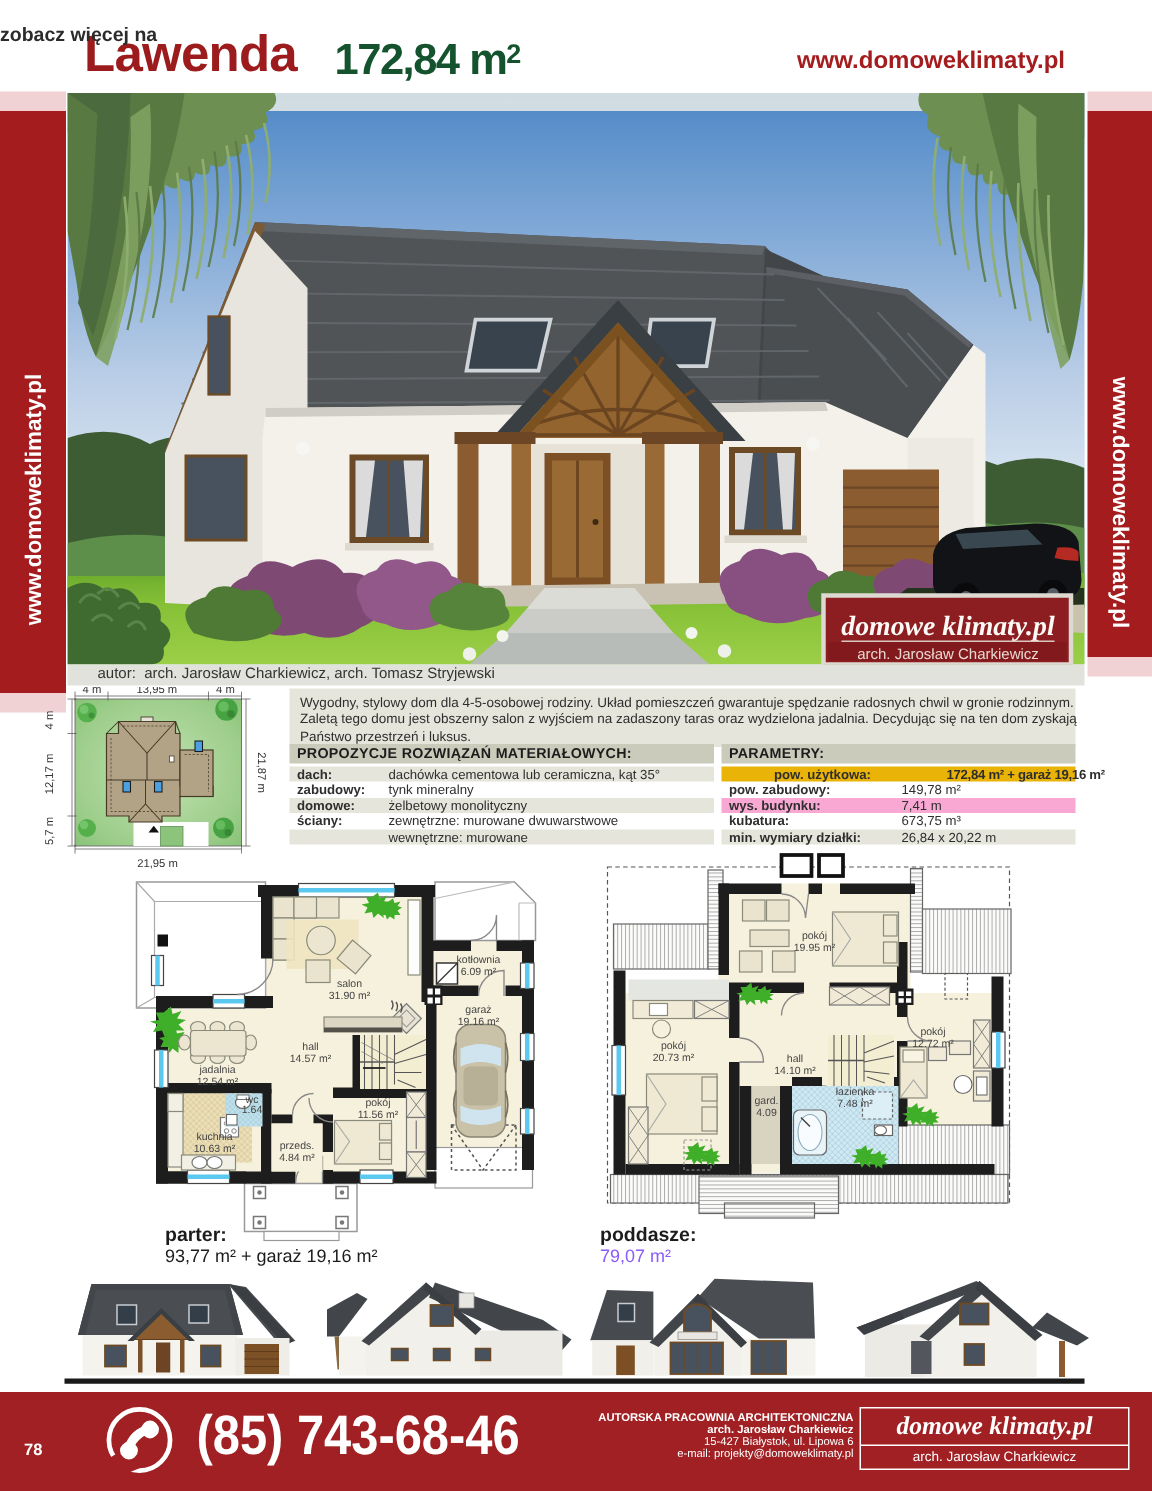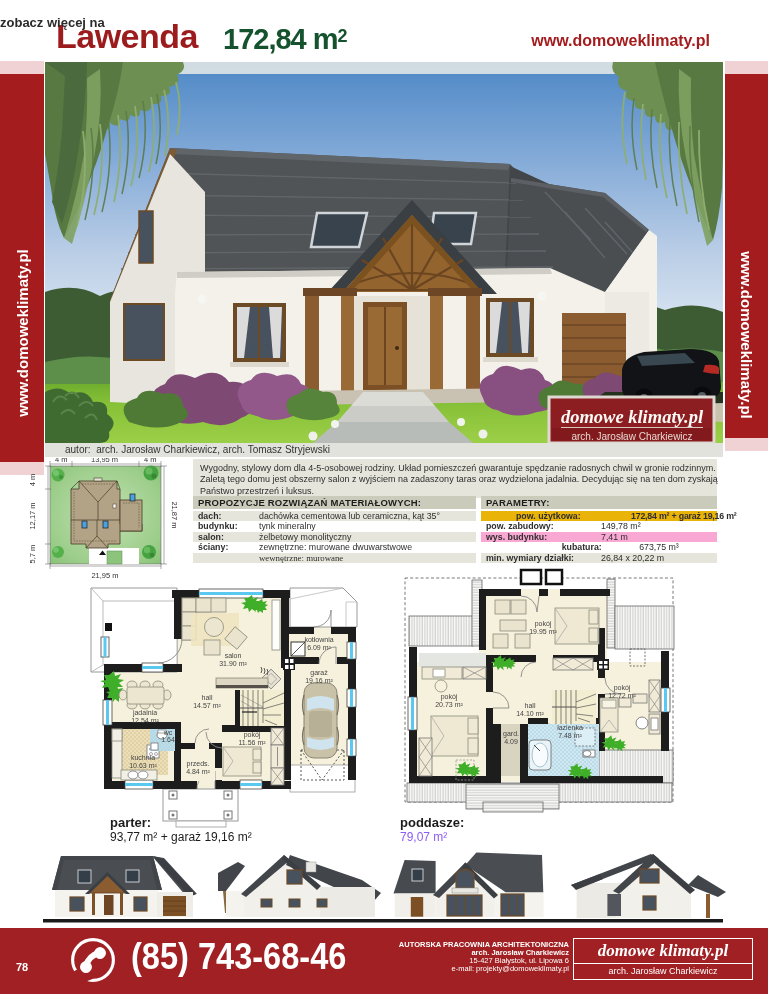--- a/index.html
+++ b/index.html
@@ -383,33 +383,33 @@
 </g>
 </svg>
 </div>
 
 <div class="abs" style="left:193px; top:459px; width:524px; height:39px; background:#e5e5db; font-size:9px; color:#2e2e2e; padding:3.5px 0 0 7px; line-height:11.5px; white-space:nowrap;">Wygodny, stylowy dom dla 4-5-osobowej rodziny. Układ pomieszczeń gwarantuje spędzanie radosnych chwil w gronie rodzinnym.<br>Zaletą tego domu jest obszerny salon z wyjściem na zadaszony taras oraz wydzielona jadalnia. Decydując się na ten dom zyskają<br>Państwo przestrzeń i luksus.</div>
 
 <div class="abs" style="left:193px; top:496px; width:283px; height:13px; background:#cbcbbc; font-size:9.5px; font-weight:bold; color:#1c1c1c; line-height:13.5px; padding-left:5px; letter-spacing:0.2px;">PROPOZYCJE ROZWIĄZAŃ MATERIAŁOWYCH:</div>
 
 <div class="abs" style="left:193px; top:510.5px; width:283px; font-size:8.8px; color:#2e2e2e;">
   <div style="background:#e5e5db; height:10.5px; line-height:10.5px;"><b style="padding-left:5px; display:inline-block; width:66px;">dach:</b>dachówka cementowa lub ceramiczna, kąt 35°</div>
-  <div style="height:10.5px; line-height:10.5px;"><b style="padding-left:5px; display:inline-block; width:66px;">budynku:</b>tynk mineralny</div>
-  <div style="background:#e5e5db; height:10.5px; line-height:10.5px;"><b style="padding-left:5px; display:inline-block; width:66px;">salon:</b>żelbetowy monolityczny</div>
+  <div style="height:10.5px; line-height:10.5px;"><b style="padding-left:5px; display:inline-block; width:66px;">zabudowy:</b>tynk mineralny</div>
+  <div style="background:#e5e5db; height:10.5px; line-height:10.5px;"><b style="padding-left:5px; display:inline-block; width:66px;">domowe:</b>żelbetowy monolityczny</div>
   <div style="height:10.5px; line-height:10.5px;"><b style="padding-left:5px; display:inline-block; width:66px;">ściany:</b>zewnętrzne: murowane dwuwarstwowe</div>
-  <div style="background:#e5e5db; height:10.5px; line-height:10.5px;font-family:Liberation Serif, serif;"><b style="padding-left:5px; display:inline-block; width:66px;">&nbsp;</b>wewnętrzne: murowane</div>
+  <div style="background:#e5e5db; height:10.5px; line-height:10.5px;"><b style="padding-left:5px; display:inline-block; width:66px;">&nbsp;</b>wewnętrzne: murowane</div>
 </div>
 
 <div class="abs" style="left:481px; top:496px; width:236px; height:13px; background:#cbcbbc; font-size:9.5px; font-weight:bold; color:#1c1c1c; line-height:13.5px; padding-left:5px; letter-spacing:0.2px;">PARAMETRY:</div>
 
 <div class="abs" style="left:481px; top:510.5px; width:236px; font-size:8.8px; color:#2e2e2e;">
   <div style="background:#eab308; height:10.5px; line-height:10.5px; white-space:nowrap;padding-left:30px;"><b style="padding-left:5px; display:inline-block; width:120px;">pow. użytkowa:</b><b style="letter-spacing:-0.2px;">172,84 m² + garaż 19,16 m²</b></div>
   <div style="height:10.5px; line-height:10.5px;"><b style="padding-left:5px; display:inline-block; width:120px;">pow. zabudowy:</b>149,78 m²</div>
   <div style="background:#f9a8d4; height:10.5px; line-height:10.5px;"><b style="padding-left:5px; display:inline-block; width:120px;">wys. budynku:</b>7,41 m</div>
-  <div style="height:10.5px; line-height:10.5px;text-align:center;"><b style="padding-left:5px; display:inline-block; width:120px;">kubatura:</b>673,75 m³</div>
+  <div style="height:10.5px; line-height:10.5px;"><b style="padding-left:5px; display:inline-block; width:120px;">kubatura:</b>673,75 m³</div>
   <div style="background:#e5e5db; height:10.5px; line-height:10.5px; white-space:nowrap;"><b style="padding-left:5px; display:inline-block; width:120px;">min. wymiary działki:</b>26,84 x 20,22 m</div>
 </div>
 
 <div class="abs" style="left:85px; top:575px; width:315px; height:255px;" id="parter">
 <svg width="315" height="255" viewBox="0 0 315 255" font-family="Liberation Sans,sans-serif">
 <defs>
 <pattern id="kpat" width="4" height="4" patternUnits="userSpaceOnUse">
           <rect width="4" height="4" fill="#ecdfb8"></rect>
           <path d="M0 0 L4 4 M4 0 L0 4" stroke="#d4c494" stroke-width="0.5"></path>
         </pattern>

